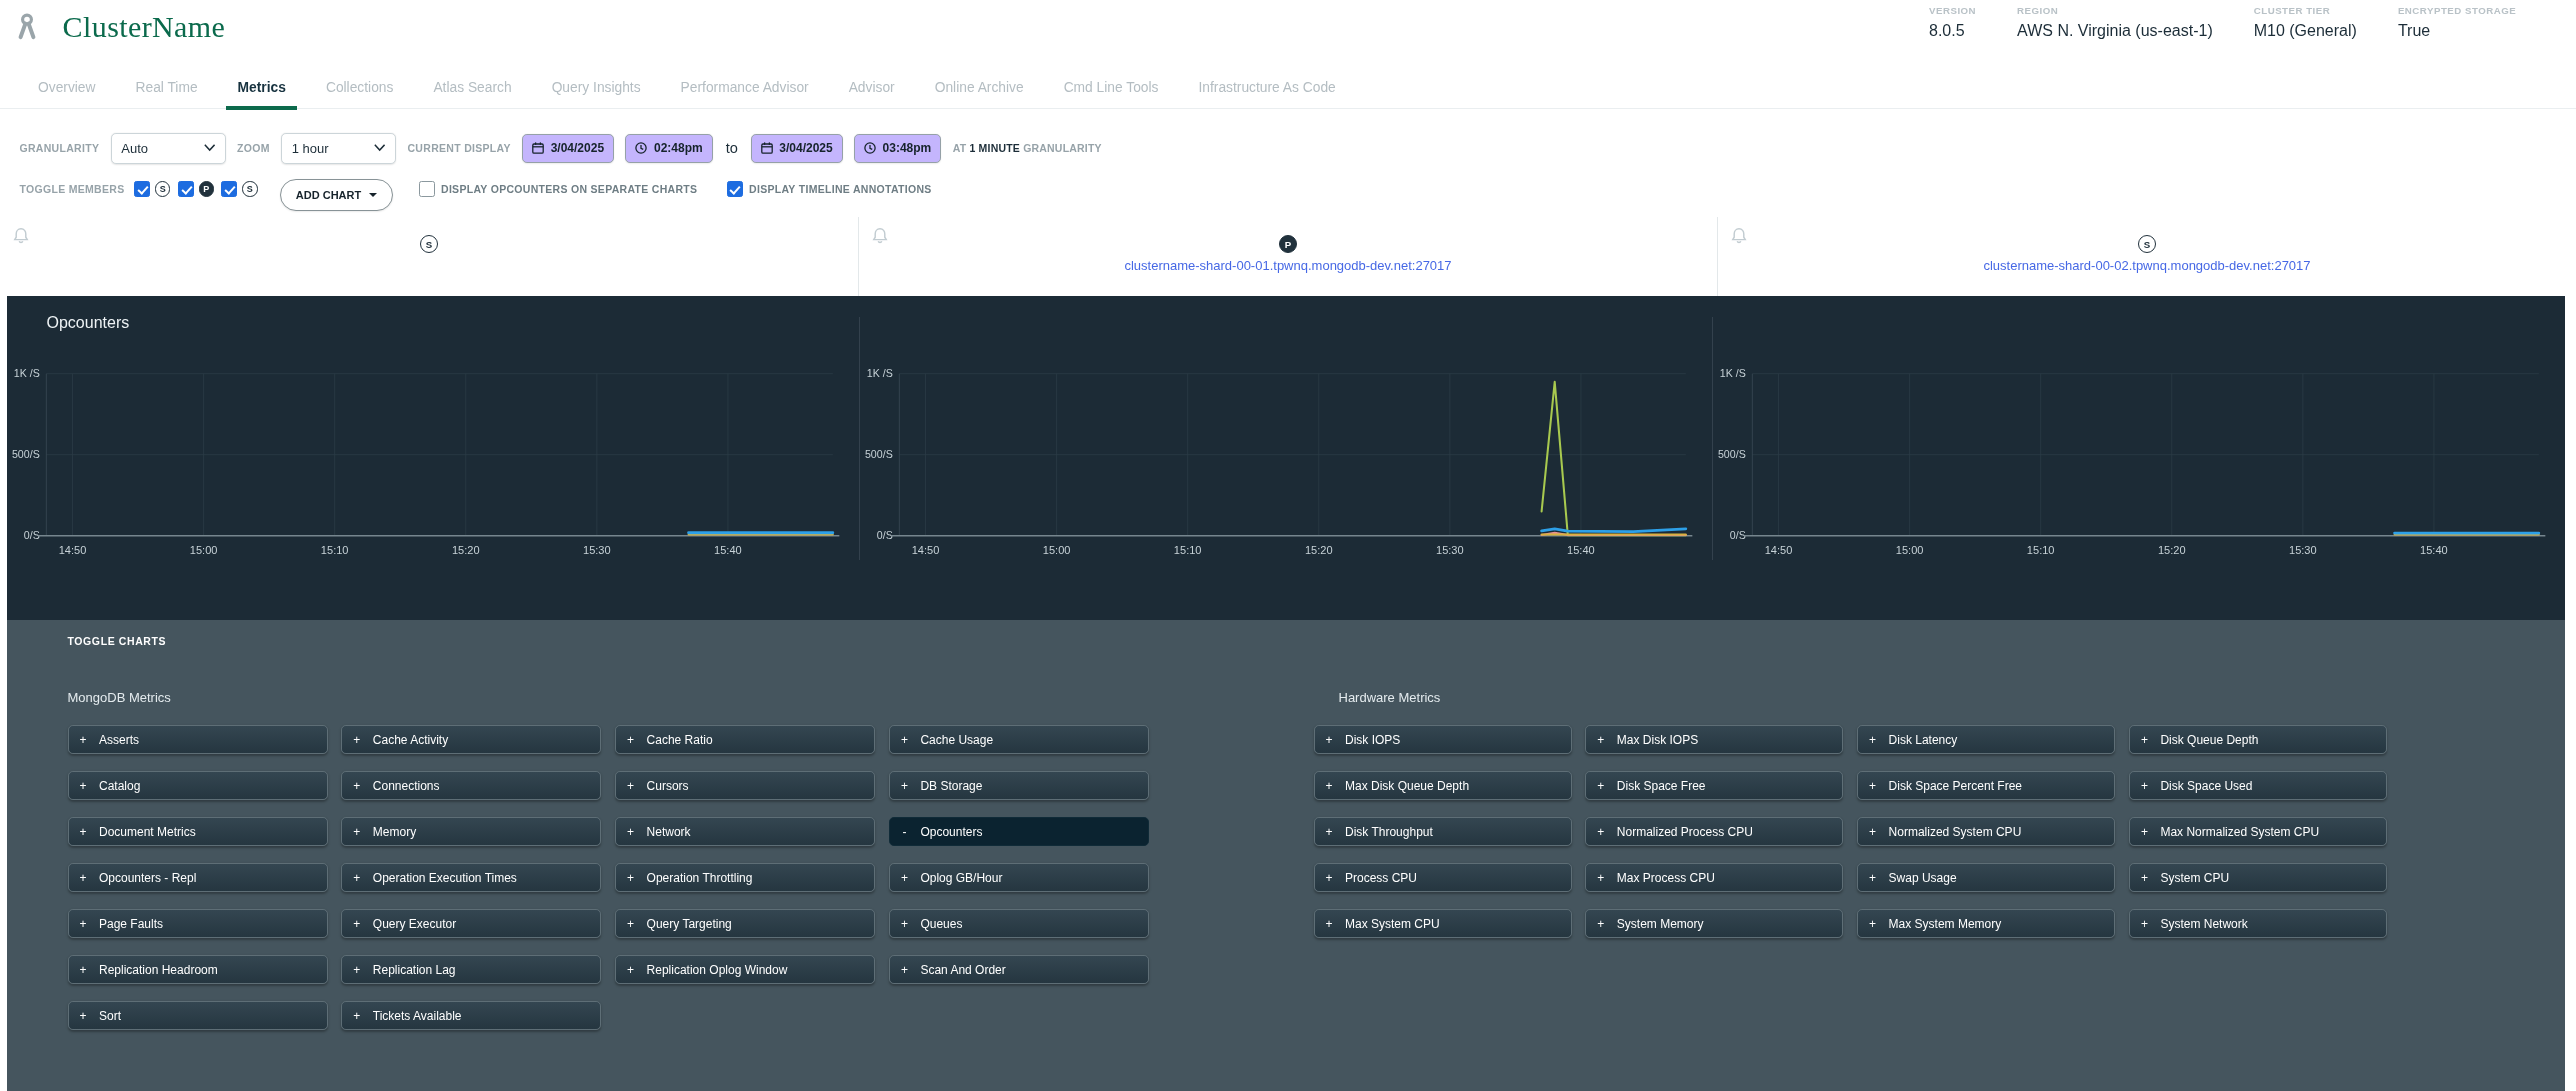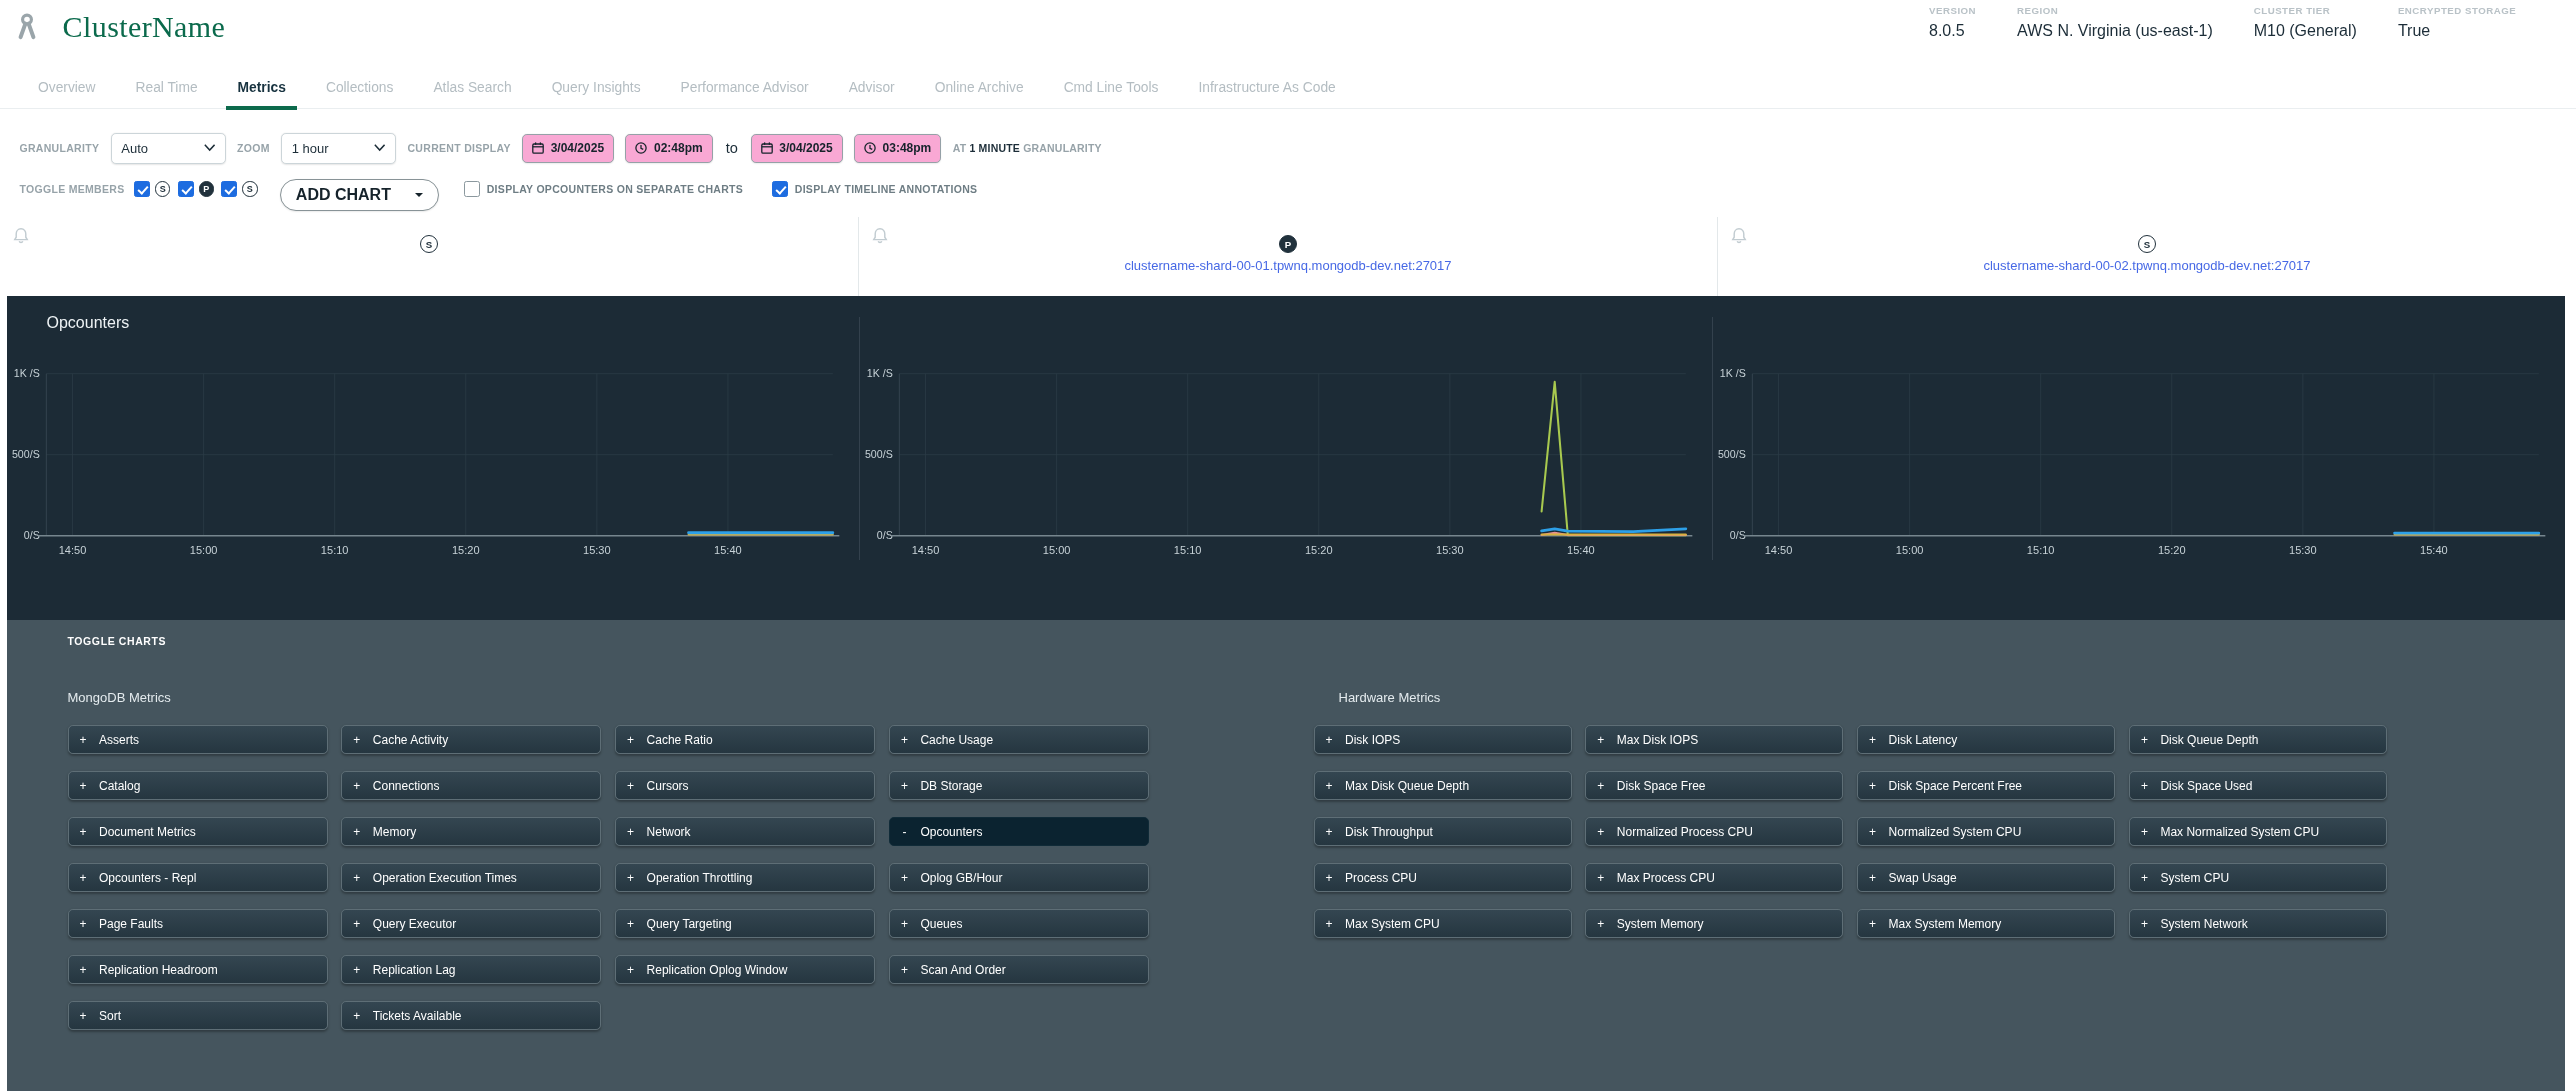--- a/index.html
+++ b/index.html
@@ -23,37 +23,37 @@
   .tab.active { color:#17323f; font-weight:bold; }
   .tab.active::after { content:""; position:absolute; left:-11.4px; right:-11.4px; bottom:-1.6px; height:4px; background:#0d6a4c; }
 
   
   .controls-row1 { position:absolute; top:131px; left:19.5px; height:34px; display:flex; align-items:center; gap:11.4px; }
   .controls-row2 { position:absolute; top:172px; left:19.5px; height:34px; display:flex; align-items:center; gap:9.7px; }
   .lbl { font-size:10.5px; font-weight:bold; letter-spacing:0.3px; color:#97a3a9; white-space:nowrap; }
   .select { height:31px; min-width:115px; background:#fff; border:0.8px solid #ccd5d9; border-radius:4.9px;
     box-shadow:0 0.8px 1.6px rgba(0,0,0,.1); display:flex; align-items:center; justify-content:space-between;
     padding:0 9.7px; font-size:13px; color:#1c2d38; cursor:pointer; }
-  .chip { height:29px; background:#f9a8d4; border:0.8px solid #95a1a7; border-radius:4.9px; box-shadow:0 0.8px 1.6px rgba(0,0,0,.08);
+  .chip { height:29px; background:#c4b5fd; border:0.8px solid #95a1a7; border-radius:4.9px; box-shadow:0 0.8px 1.6px rgba(0,0,0,.08);
     display:flex; align-items:center; gap:6.5px; padding:0 9px; font-size:12px; font-weight:bold; color:#16232b; cursor:pointer; }
   .to-text { font-size:14.6px; color:#1c2d38; margin:0 1.6px; }
   .at-text { font-size:10.5px; font-weight:bold; color:#97a3a9; letter-spacing:0.2px; }
   .at-text .strong { color:#1c2d38; }
   .checkbox { appearance:none; -webkit-appearance:none; width:16px; height:16px; border:1.6px solid #8b989e;
     border-radius:2.4px; background:#fff; cursor:pointer; position:relative; flex:none; }
   .checkbox:checked { background:#1d6ce0; border-color:#1d6ce0; }
   .checkbox:checked::after { content:""; position:absolute; left:4.9px; top:1.6px; width:4px; height:8px;
     border:solid #fff; border-width:0 2px 2px 0; transform:rotate(42deg); }
   .member { display:flex; align-items:center; gap:4.9px; cursor:pointer; }
   .badge { width:15.4px; height:15.4px; border-radius:50%; border:1.6px solid #21313c; background:#fff; color:#21313c;
     font-size:9px; font-weight:bold; display:flex; align-items:center; justify-content:center; flex:none; }
   .member.primary .badge, .shard-cell.primary .badge { background:#21313c; color:#fff; }
   .add-chart-btn { height:32px; margin-left:13px; margin-right:16px; padding:0 14.6px; border:0.8px solid #889397;
     border-radius:16px; background:#fff; box-shadow:0 0.8px 1.6px rgba(0,0,0,.1); display:flex; align-items:center;
-    gap:24px; font-size:16px; font-weight:bold; color:#16232b; cursor:pointer;margin-top:12px; }
+    gap:8px; font-size:11px; font-weight:bold; color:#16232b; cursor:pointer;margin-top:12px; }
   .caret-down { width:0; height:0; border-left:4px solid transparent; border-right:4px solid transparent;
     border-top:4.9px solid #16232b; }
   .check-option { display:flex; align-items:center; gap:6.5px; cursor:pointer; }
   .check-option .lbl { color:#6e7d84; }
   .check-option + .check-option { margin-left:19.5px; }
 
   
   .shard-row { position:absolute; top:217px; left:0; right:0; height:79px; display:flex; background:#fff; }
   .shard-cell { flex:1; position:relative; }
   .shard-cell + .shard-cell { border-left:0.8px solid #e3e8ea; }

